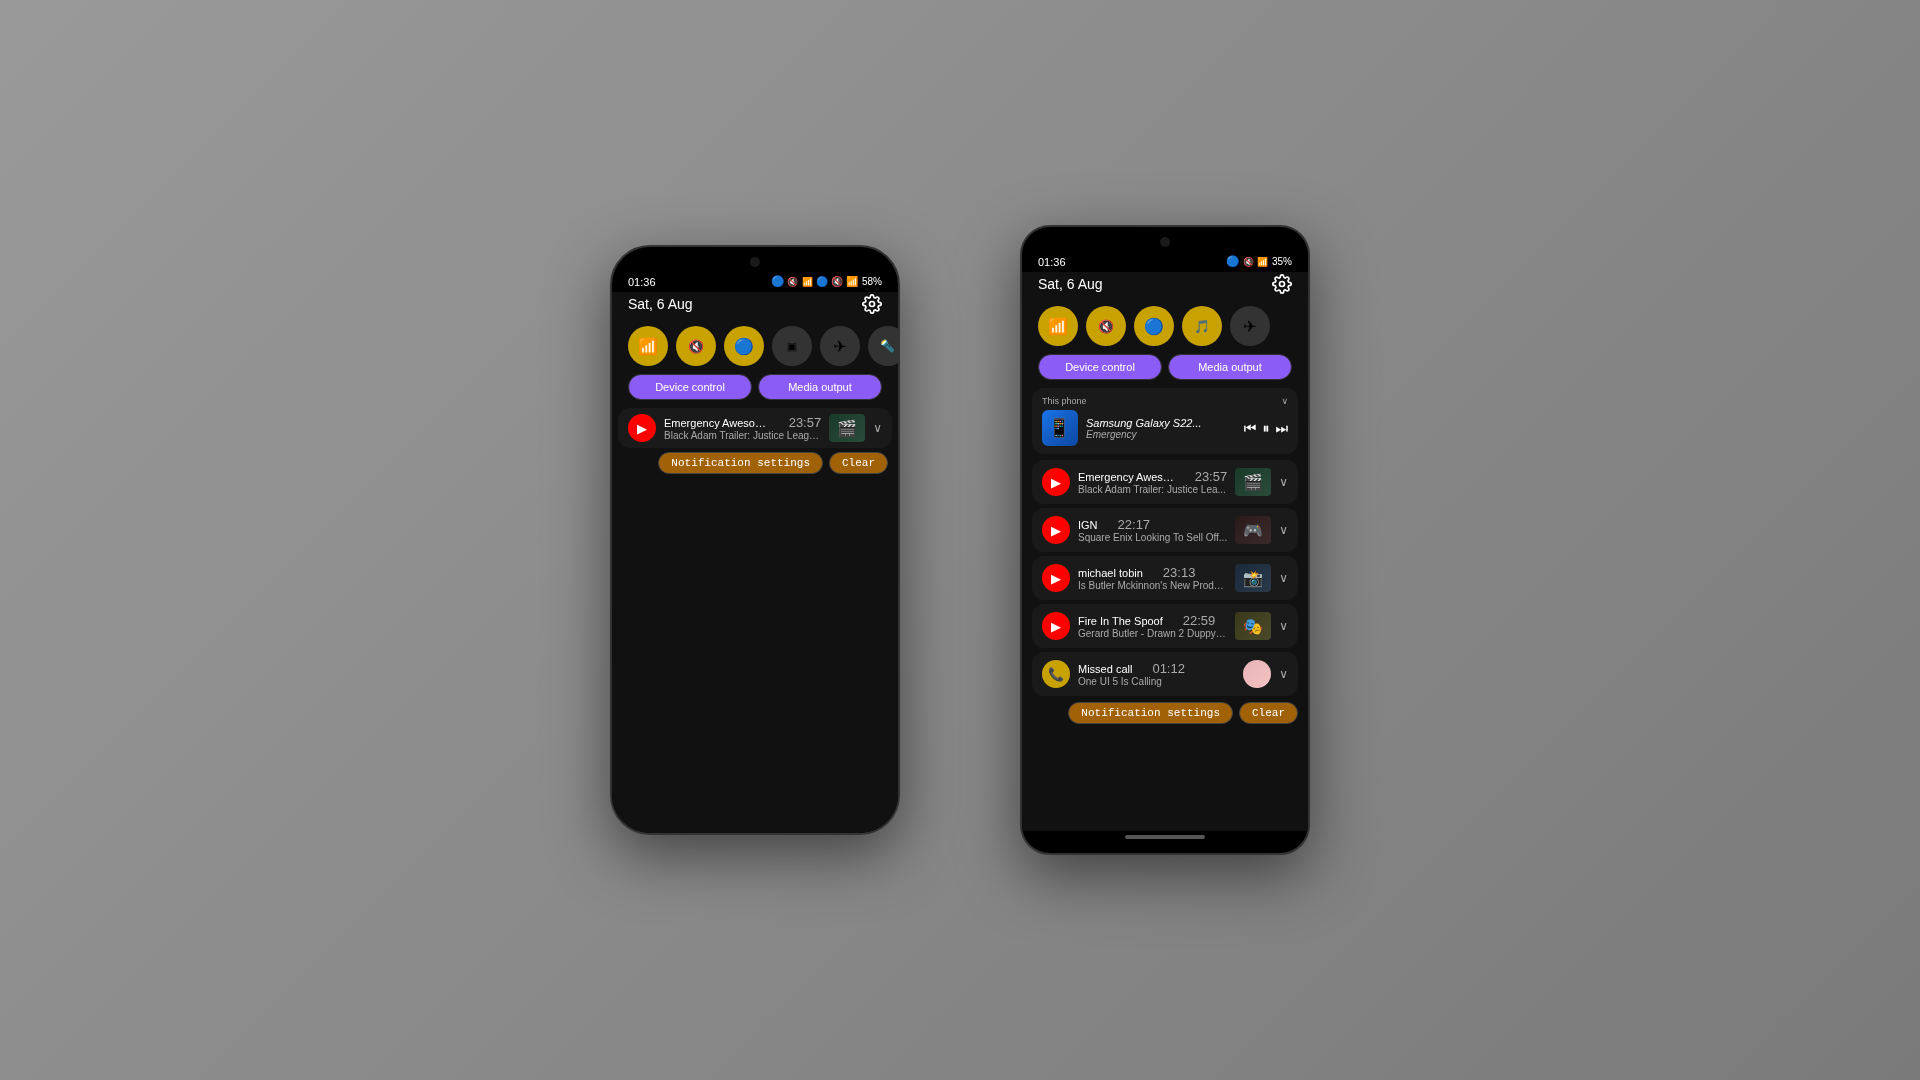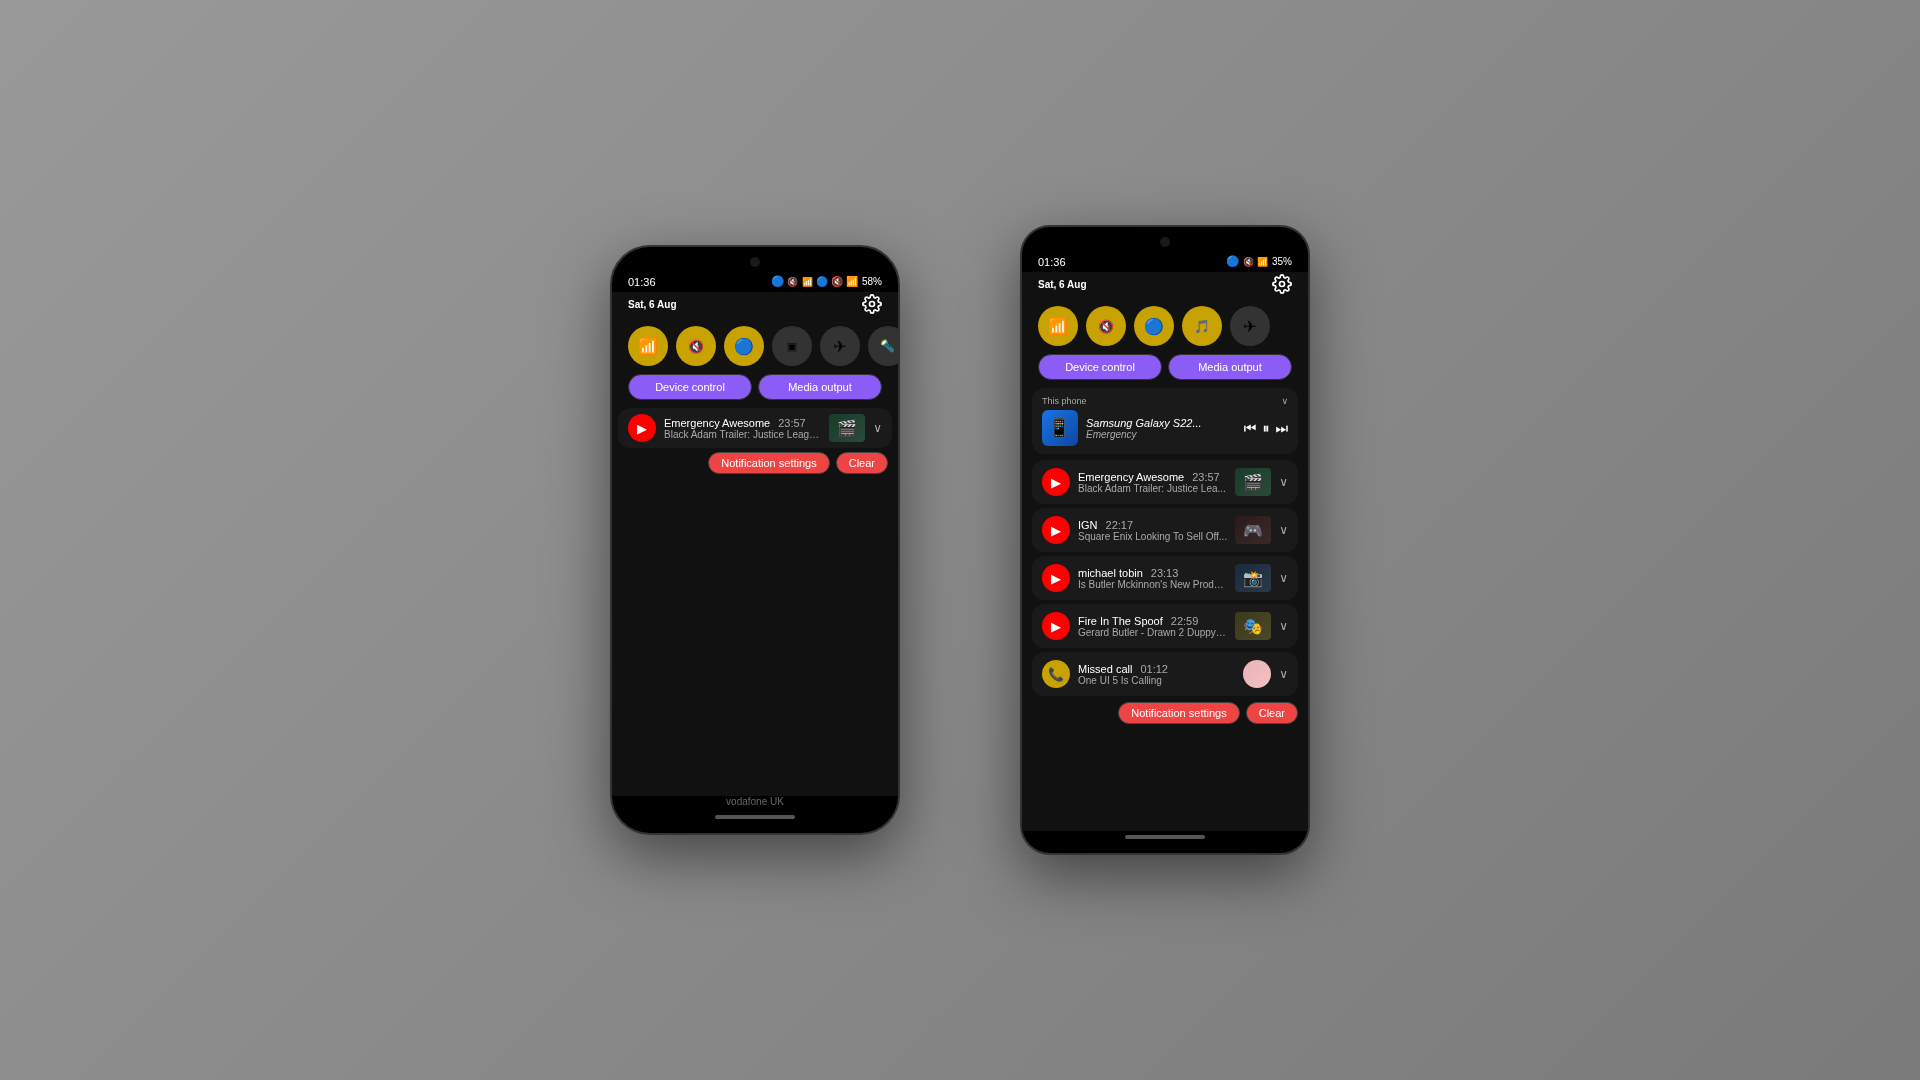--- a/index.html
+++ b/index.html
@@ -102,22 +102,22 @@
 
     .date-row {
       display: flex;
       justify-content: space-between;
       align-items: center;
       padding: 2px 16px 8px;
       color: #fff;
     }
 
     .date-text {
-      font-size: 10px;
-      font-weight: 700;
+      font-size: 14px;
+      font-weight: 400;
       color: #fff;
     }
 
     .settings-icon {
       width: 20px;
       height: 20px;
       color: #fff;
       cursor: pointer;
     }
 
@@ -269,23 +269,23 @@
     .notif-title {
       font-size: 11px;
       color: #fff;
       font-weight: 500;
       white-space: nowrap;
       overflow: hidden;
       text-overflow: ellipsis;
     }
 
     .notif-time {
-      font-size: 11px;
+      font-size: 13px;
       color: #aaa;
-      margin-left: 4px;
+      margin-left: 16px;
     }
 
     .notif-body {
       font-size: 10px;
       color: #aaa;
       white-space: nowrap;
       overflow: hidden;
       text-overflow: ellipsis;
     }
 
@@ -323,27 +323,28 @@
 
     
     .notif-actions {
       display: flex;
       justify-content: flex-end;
       gap: 6px;
       padding: 6px 10px 4px;
     }
 
     .action-btn {
-      background: #ef4444;
+      background: #a16207;
       border: 1px solid #444;
       border-radius: 20px;
       color: #fff;
       font-size: 11px;
       padding: 4px 12px;
       cursor: pointer;
+      font-family: Liberation Mono, monospace;
     }
 
     
     .home-indicator {
       width: 80px;
       height: 4px;
       background: #555;
       border-radius: 2px;
       margin: 4px auto 6px;
     }
@@ -460,24 +461,20 @@
           </div>
           <span class="notif-expand">∨</span>
         </div>
 
         <div class="notif-actions-p1">
           <div class="action-btn">Notification settings</div>
           <div class="action-btn">Clear</div>
         </div>
       </div>
 
-      <div class="phone-bottom">
-        <div class="carrier-text">vodafone UK</div>
-        <div class="home-indicator"></div>
-      </div>
     </div>
   </div>
 
   <div class="phone2">
     <div class="phone2-screen">
       <div class="camera-hole"></div>
 
       <div class="status-bar">
         <span>01:36</span>
         <div class="status-icons">

